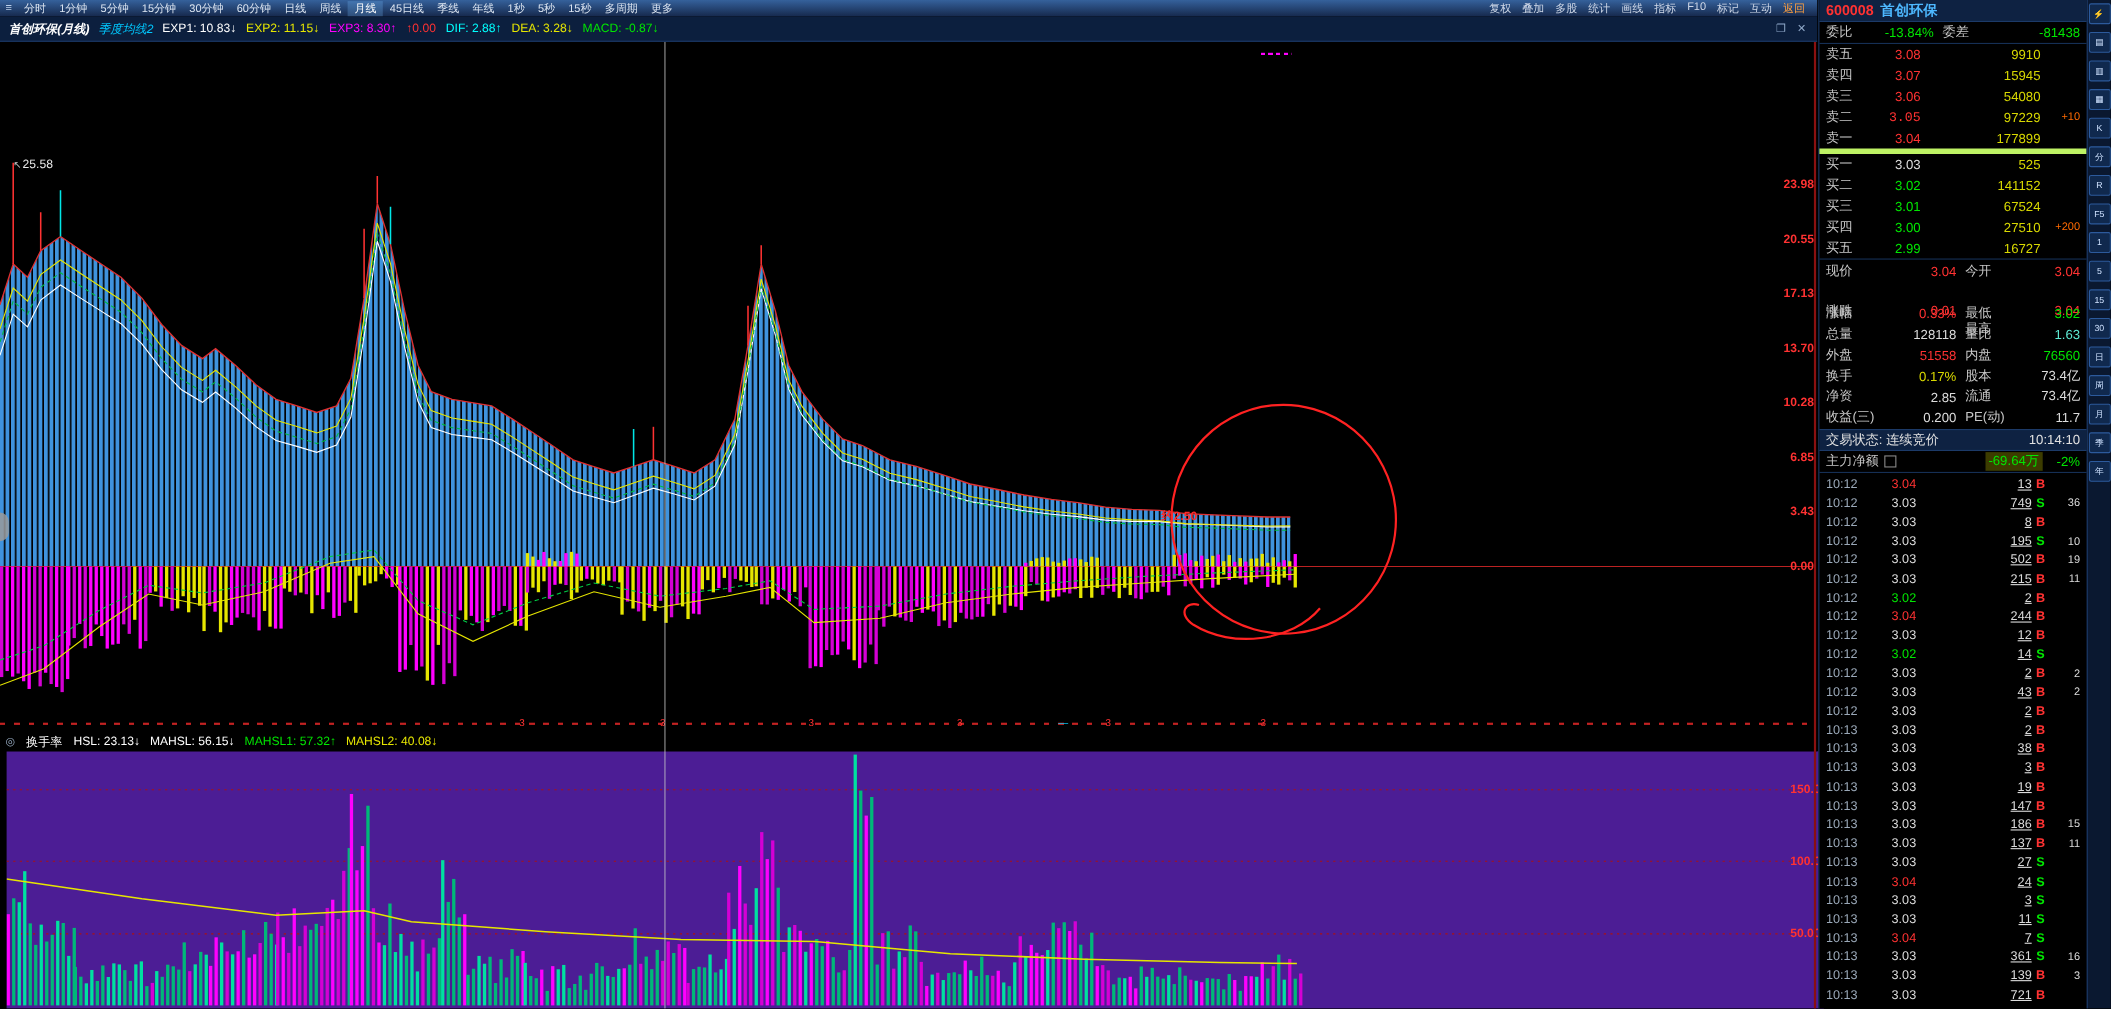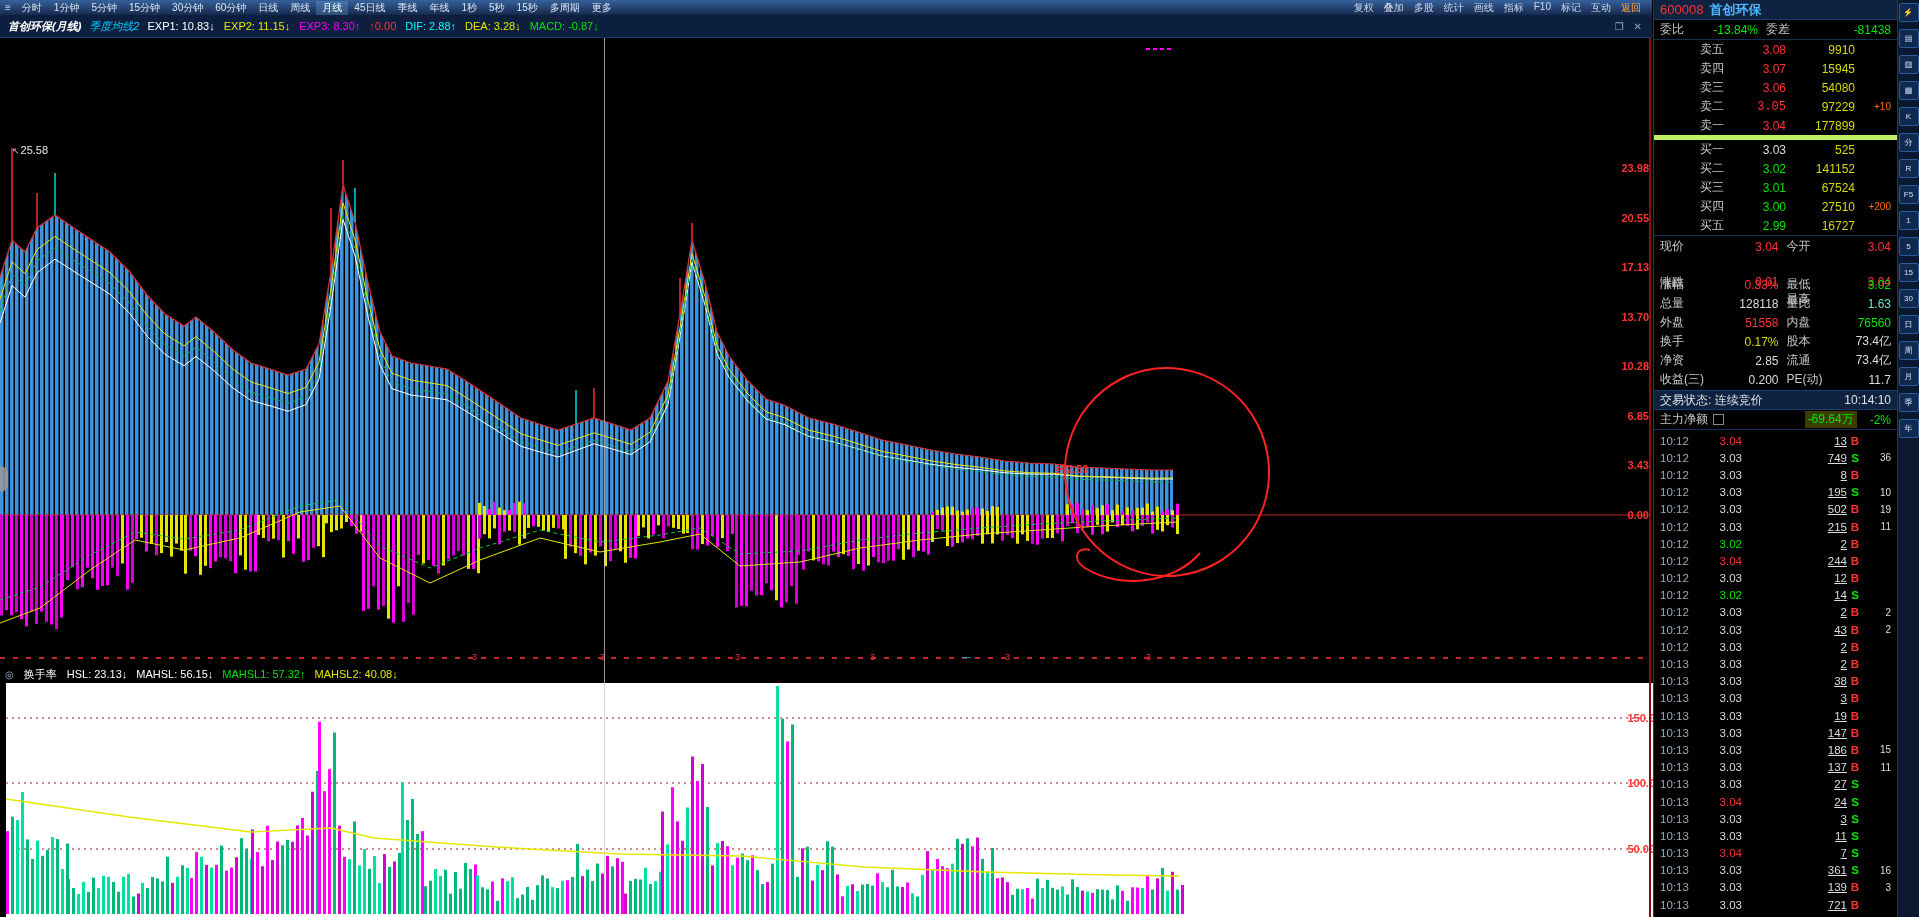--- a/index.html
+++ b/index.html
@@ -44,38 +44,38 @@
   .dashline{position:absolute;left:0;top:7px;width:1648px;height:2px;
     background:repeating-linear-gradient(90deg,#c22222 0 5px,transparent 5px 13px);}
   .dmark{position:absolute;top:2px;color:#ff3232;font-size:9px;line-height:11px;}
   .dmark.cyan{color:#00d0ff;}
 
   
   .sub-header{position:absolute;left:0;top:665px;width:1652px;height:18px;display:flex;gap:10px;
     font-size:11px;align-items:center;padding-left:5px;box-sizing:border-box;background:#000;z-index:3;}
   .sub-collapse{color:#9fb4cc;font-size:10px;}
   .sub-name{color:#ffffff;}
-  .sub-chart{position:absolute;left:6px;top:683px;width:1652px;height:234px;background:#ffffff;}
+  .sub-chart{position:absolute;left:6px;top:683px;width:1652px;height:234px;background:#4c1d95;}
   .sub-axis-label{position:absolute;right:3px;color:#ff3232;font-size:11px;font-weight:bold;line-height:12px;}
 
   .crosshair{position:absolute;left:604px;top:38px;width:1px;height:879px;background:#c8c8c8;opacity:.75;z-index:5;}
   .vaxis{position:absolute;left:1649px;top:38px;width:2px;height:879px;background:#8a1010;z-index:4;}
 
   
   .quote-panel{position:absolute;left:1653px;top:0;width:244px;height:917px;background:#000;
     border-left:1px solid #1c3a68;box-sizing:border-box;font-size:12px;display:flex;flex-direction:column;color:#c8c8c8;}
   .qhead{height:19px;flex:none;background:#0e2242;display:flex;align-items:center;padding:0 6px;gap:6px;
     border-bottom:1px solid #1c3a68;}
-  .qcode{color:#ff3232;font-weight:normal;font-size:13px;}
+  .qcode{color:#ff3232;font-weight:bold;font-size:13px;}
   .qname{color:#4db8ff;font-weight:bold;font-size:13px;}
   .weibi{height:19px;flex:none;display:grid;grid-template-columns:32px 66px 32px 1fr;align-items:center;
     padding:0 6px;border-bottom:1px solid #152f55;}
   .weibi .wv{text-align:right;}
   .qlabel{color:#c8c8c8;}
-  .qrow{height:19px;flex:none;display:grid;grid-template-columns:34px 52px 1fr 36px;align-items:center;padding:0 6px;margin-left:40px;}
+  .qrow{height:19px;flex:none;display:grid;grid-template-columns:34px 52px 1fr 36px;align-items:center;padding:0 6px;}
   .qrow .p{text-align:right;}
   .qrow .v{text-align:right;color:#d8d800;}
   .qrow .dl{text-align:right;color:#ff6a00;font-size:10px;}
   #bids{border-top:5px solid #bef264;}
   #qstats{border-top:1px solid #152f55;padding:1px 0;}
   .srow{height:19px;display:grid;grid-template-columns:62px 1fr 56px 1fr;align-items:center;padding:0 6px;}
   .srow .val{text-align:right;}
   .qstatus{height:18px;flex:none;background:#0e2242;border-top:1px solid #1c3a68;border-bottom:1px solid #1c3a68;
     display:flex;justify-content:space-between;padding:0 6px;color:#e0e0e0;align-items:center;}
   .qnet{height:19px;flex:none;display:flex;align-items:center;padding:0 6px;gap:5px;border-bottom:1px solid #152f55;}

